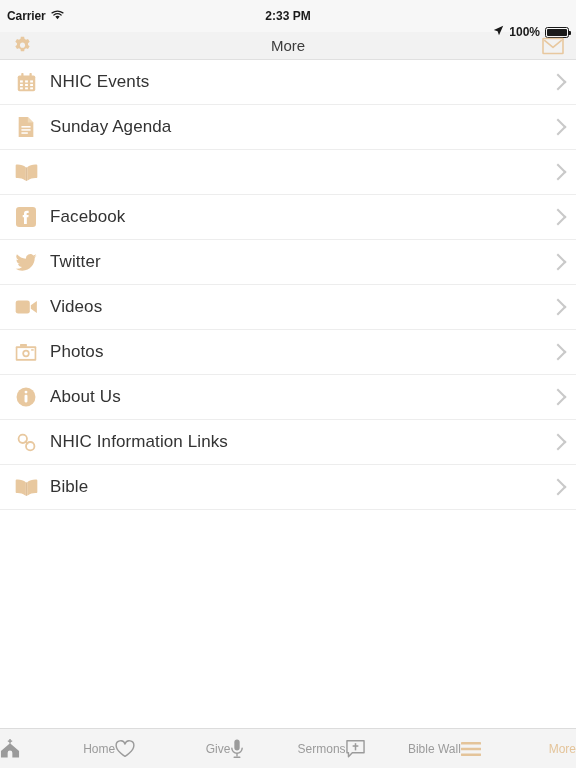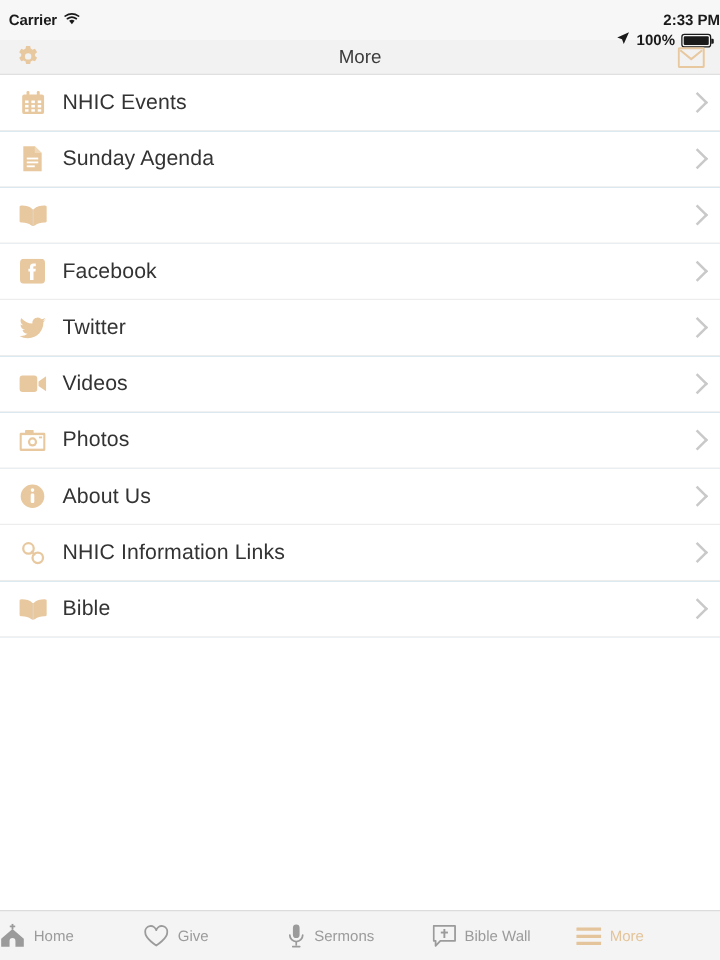--- a/index.html
+++ b/index.html
@@ -14,21 +14,21 @@
   
   .statusbar{
     height:20px; flex:0 0 20px; background:#f7f7f7;
     display:flex; align-items:center; padding:16px 7px;
     font-size:12px; color:#1a1a1a; font-weight:bold;
     position:relative;
   }
   .sb-left{ display:flex; align-items:center; gap:5px; }
   .sb-carrier{ font-size:12px; font-weight:bold; letter-spacing:-0.1px; }
   .sb-center{
-    position:absolute; left:0; right:0; text-align:right;
+    position:absolute; left:0; right:0; text-align:center;
     font-size:12px; font-weight:bold; pointer-events:none;
   }
   .sb-right{ margin-left:auto; display:flex; align-items:center; gap:5px; z-index:2;margin-top:32px; }
   .sb-batterytext{ font-size:12px; font-weight:bold; }
   .battery{
     width:24px; height:11px; border:1px solid #1a1a1a; border-radius:2.5px;
     position:relative; padding:1px;
   }
   .battery::after{
     content:""; position:absolute; right:-3px; top:3px;
@@ -43,21 +43,21 @@
     display:flex; align-items:center; position:relative; padding:0 12px;
   }
   .nav-title{
     position:absolute; left:0; right:0; text-align:center;
     font-size:15px; color:#3c3c3c; font-weight:400; pointer-events:none;
   }
   .nav-btn{ z-index:2; display:flex; align-items:center; cursor:pointer; }
   .nav-btn.right{ margin-left:auto; }
 
   
-  .list{ flex:0 0 auto; background:#0369a1; }
+  .list{ flex:0 0 auto; background:#b91c1c; }
   .row{
     height:45px; display:flex; align-items:center;
     border-bottom:1px solid #ededed;
     padding:0 12px 0 13px; cursor:pointer; background:#fff;
   }
   .row-icon{
     width:26px; flex:0 0 26px; display:flex;
     align-items:center; justify-content:center;
   }
   .row-label{
@@ -71,21 +71,21 @@
   }
 
   .spacer{ flex:1 1 auto; background:#fff; }
 
   
   .tabbar{
     height:40px; flex:0 0 40px; background:#f4f4f4;
     border-top:1px solid #dcdcdc; display:flex;
   }
   .tab{
-    flex:1 1 0; display:flex; align-items:center; justify-content:flex-start;
+    flex:1 1 0; display:flex; align-items:center; justify-content:space-between;
     gap:7px; cursor:pointer; color:#9b9b9b; font-size:12px;
   }
   .tab.active{ color:#e4c49a; }
   .tab-icon{ display:flex; align-items:center; justify-content:center; }
   .tab-label{ font-size:12px; white-space:nowrap; }
 </style>
 </head>
 <body>
 
 <div class="phone">

